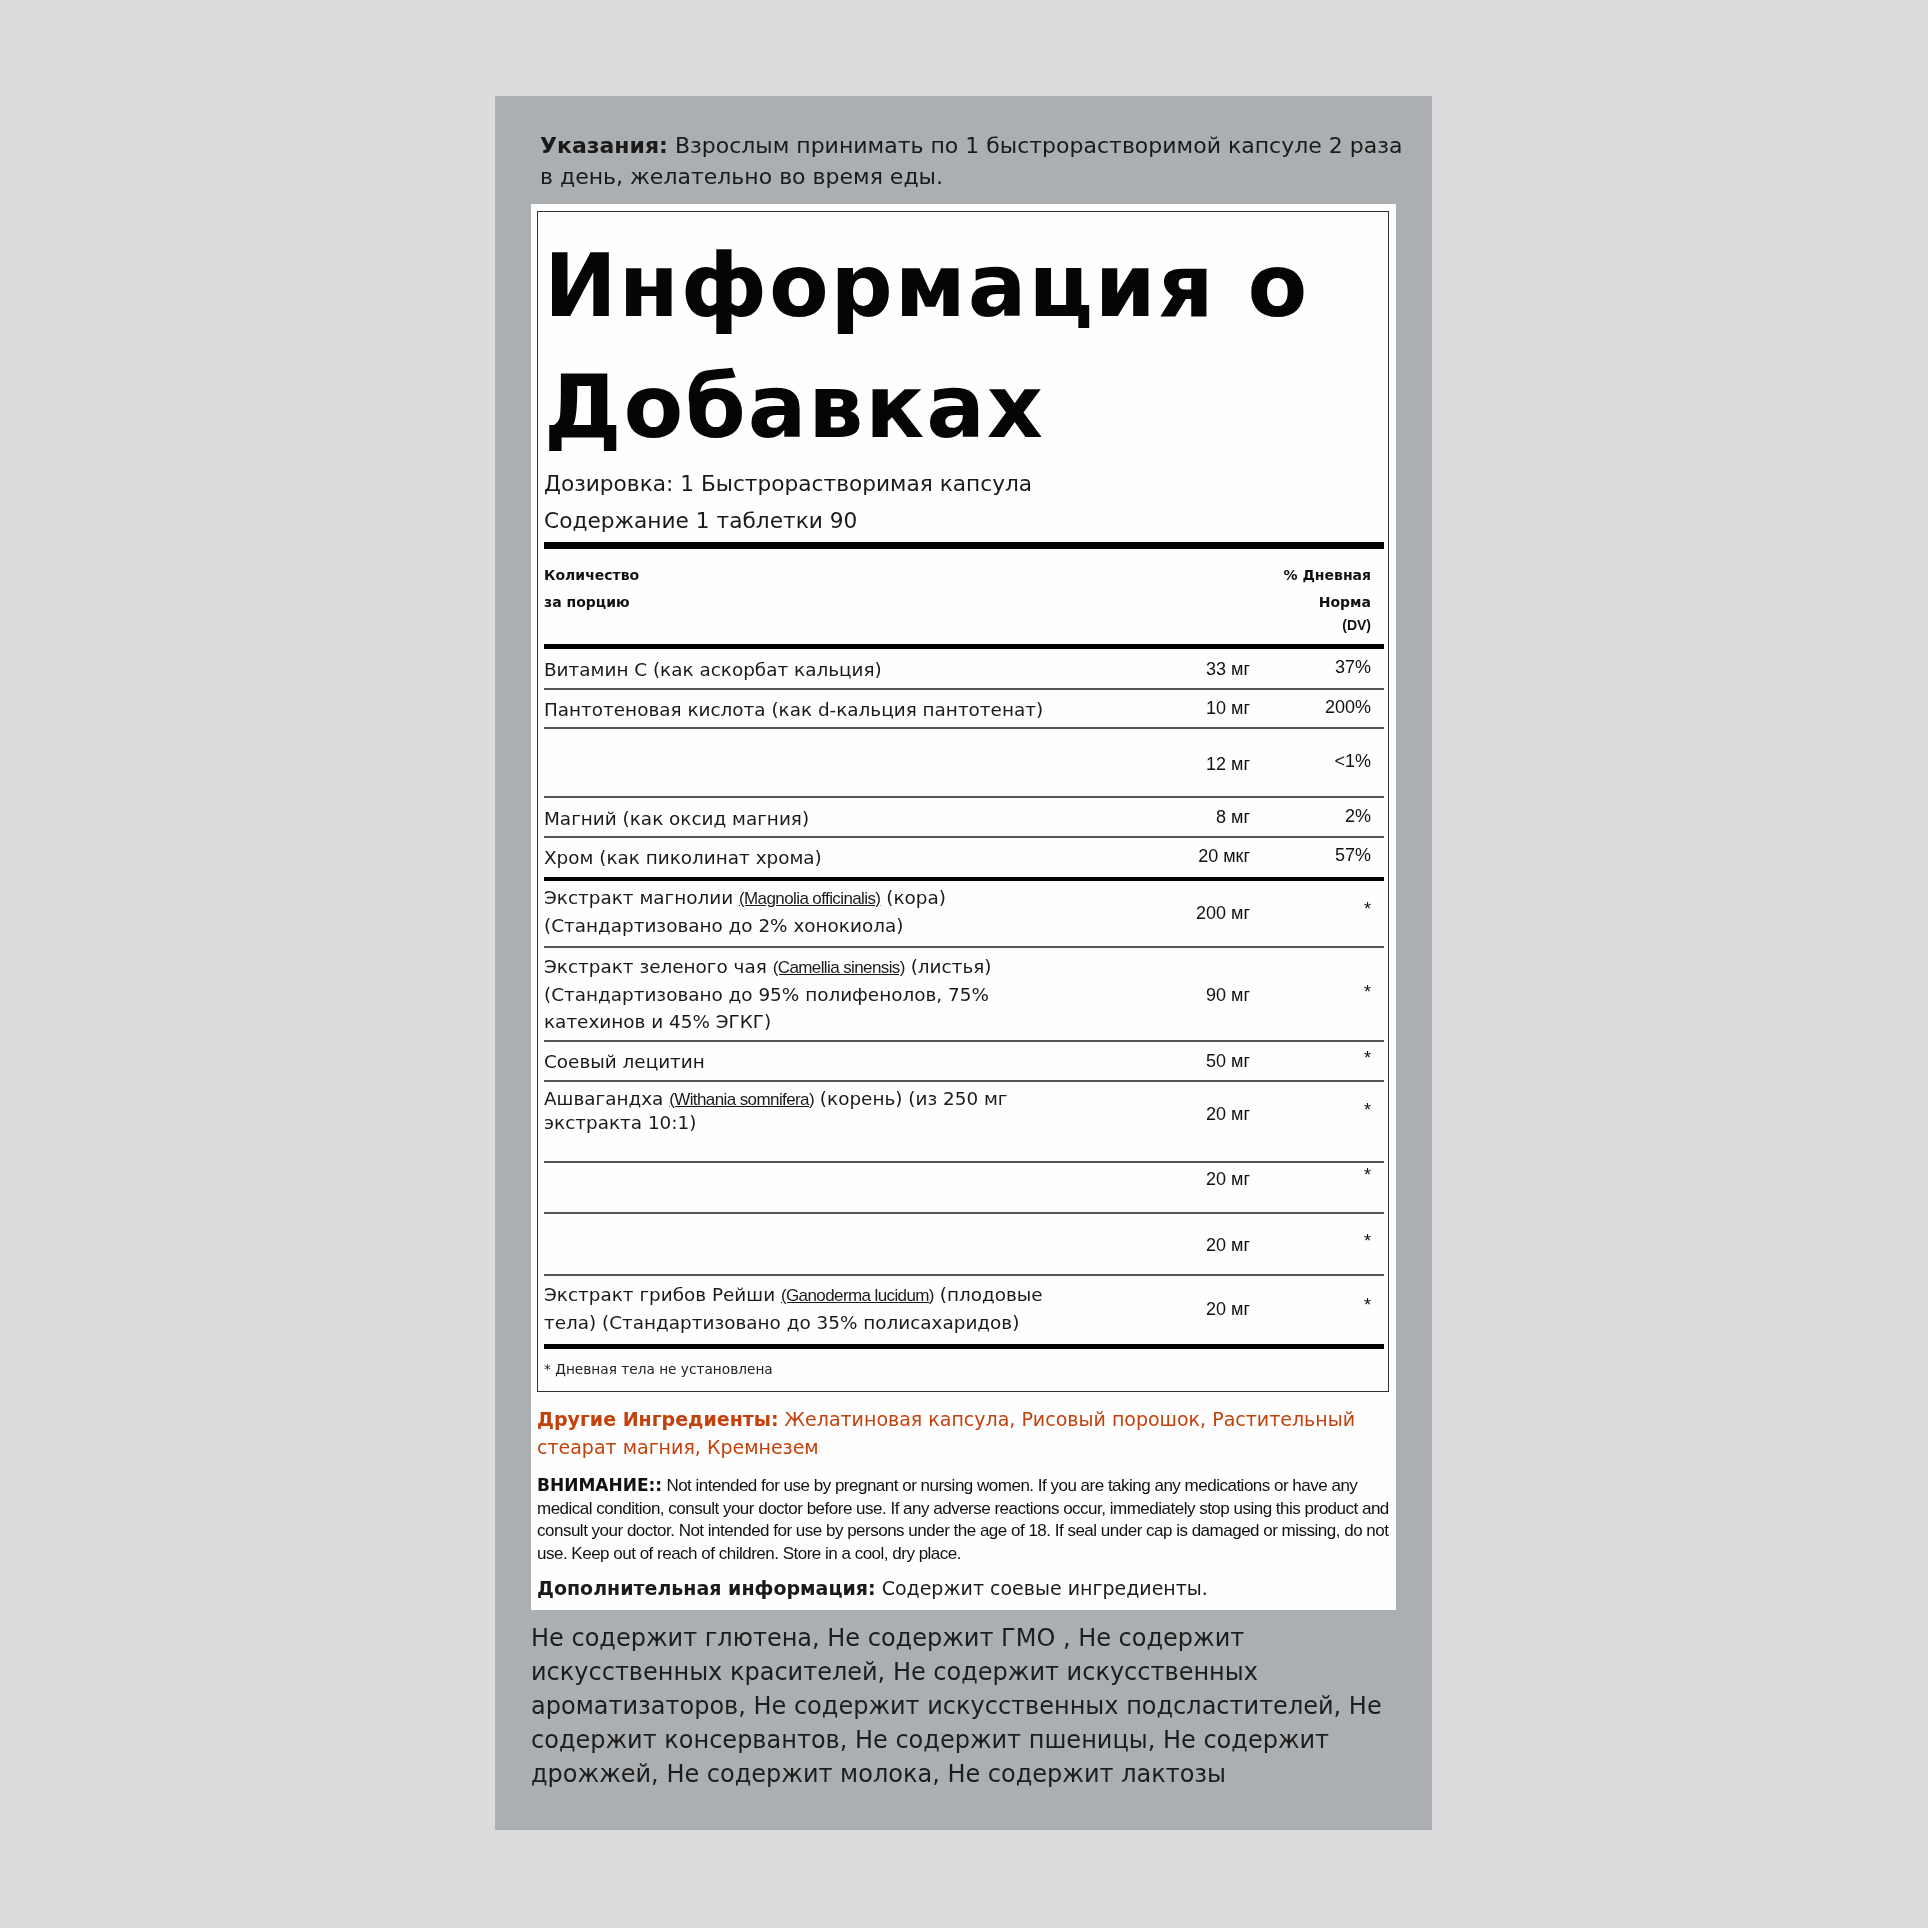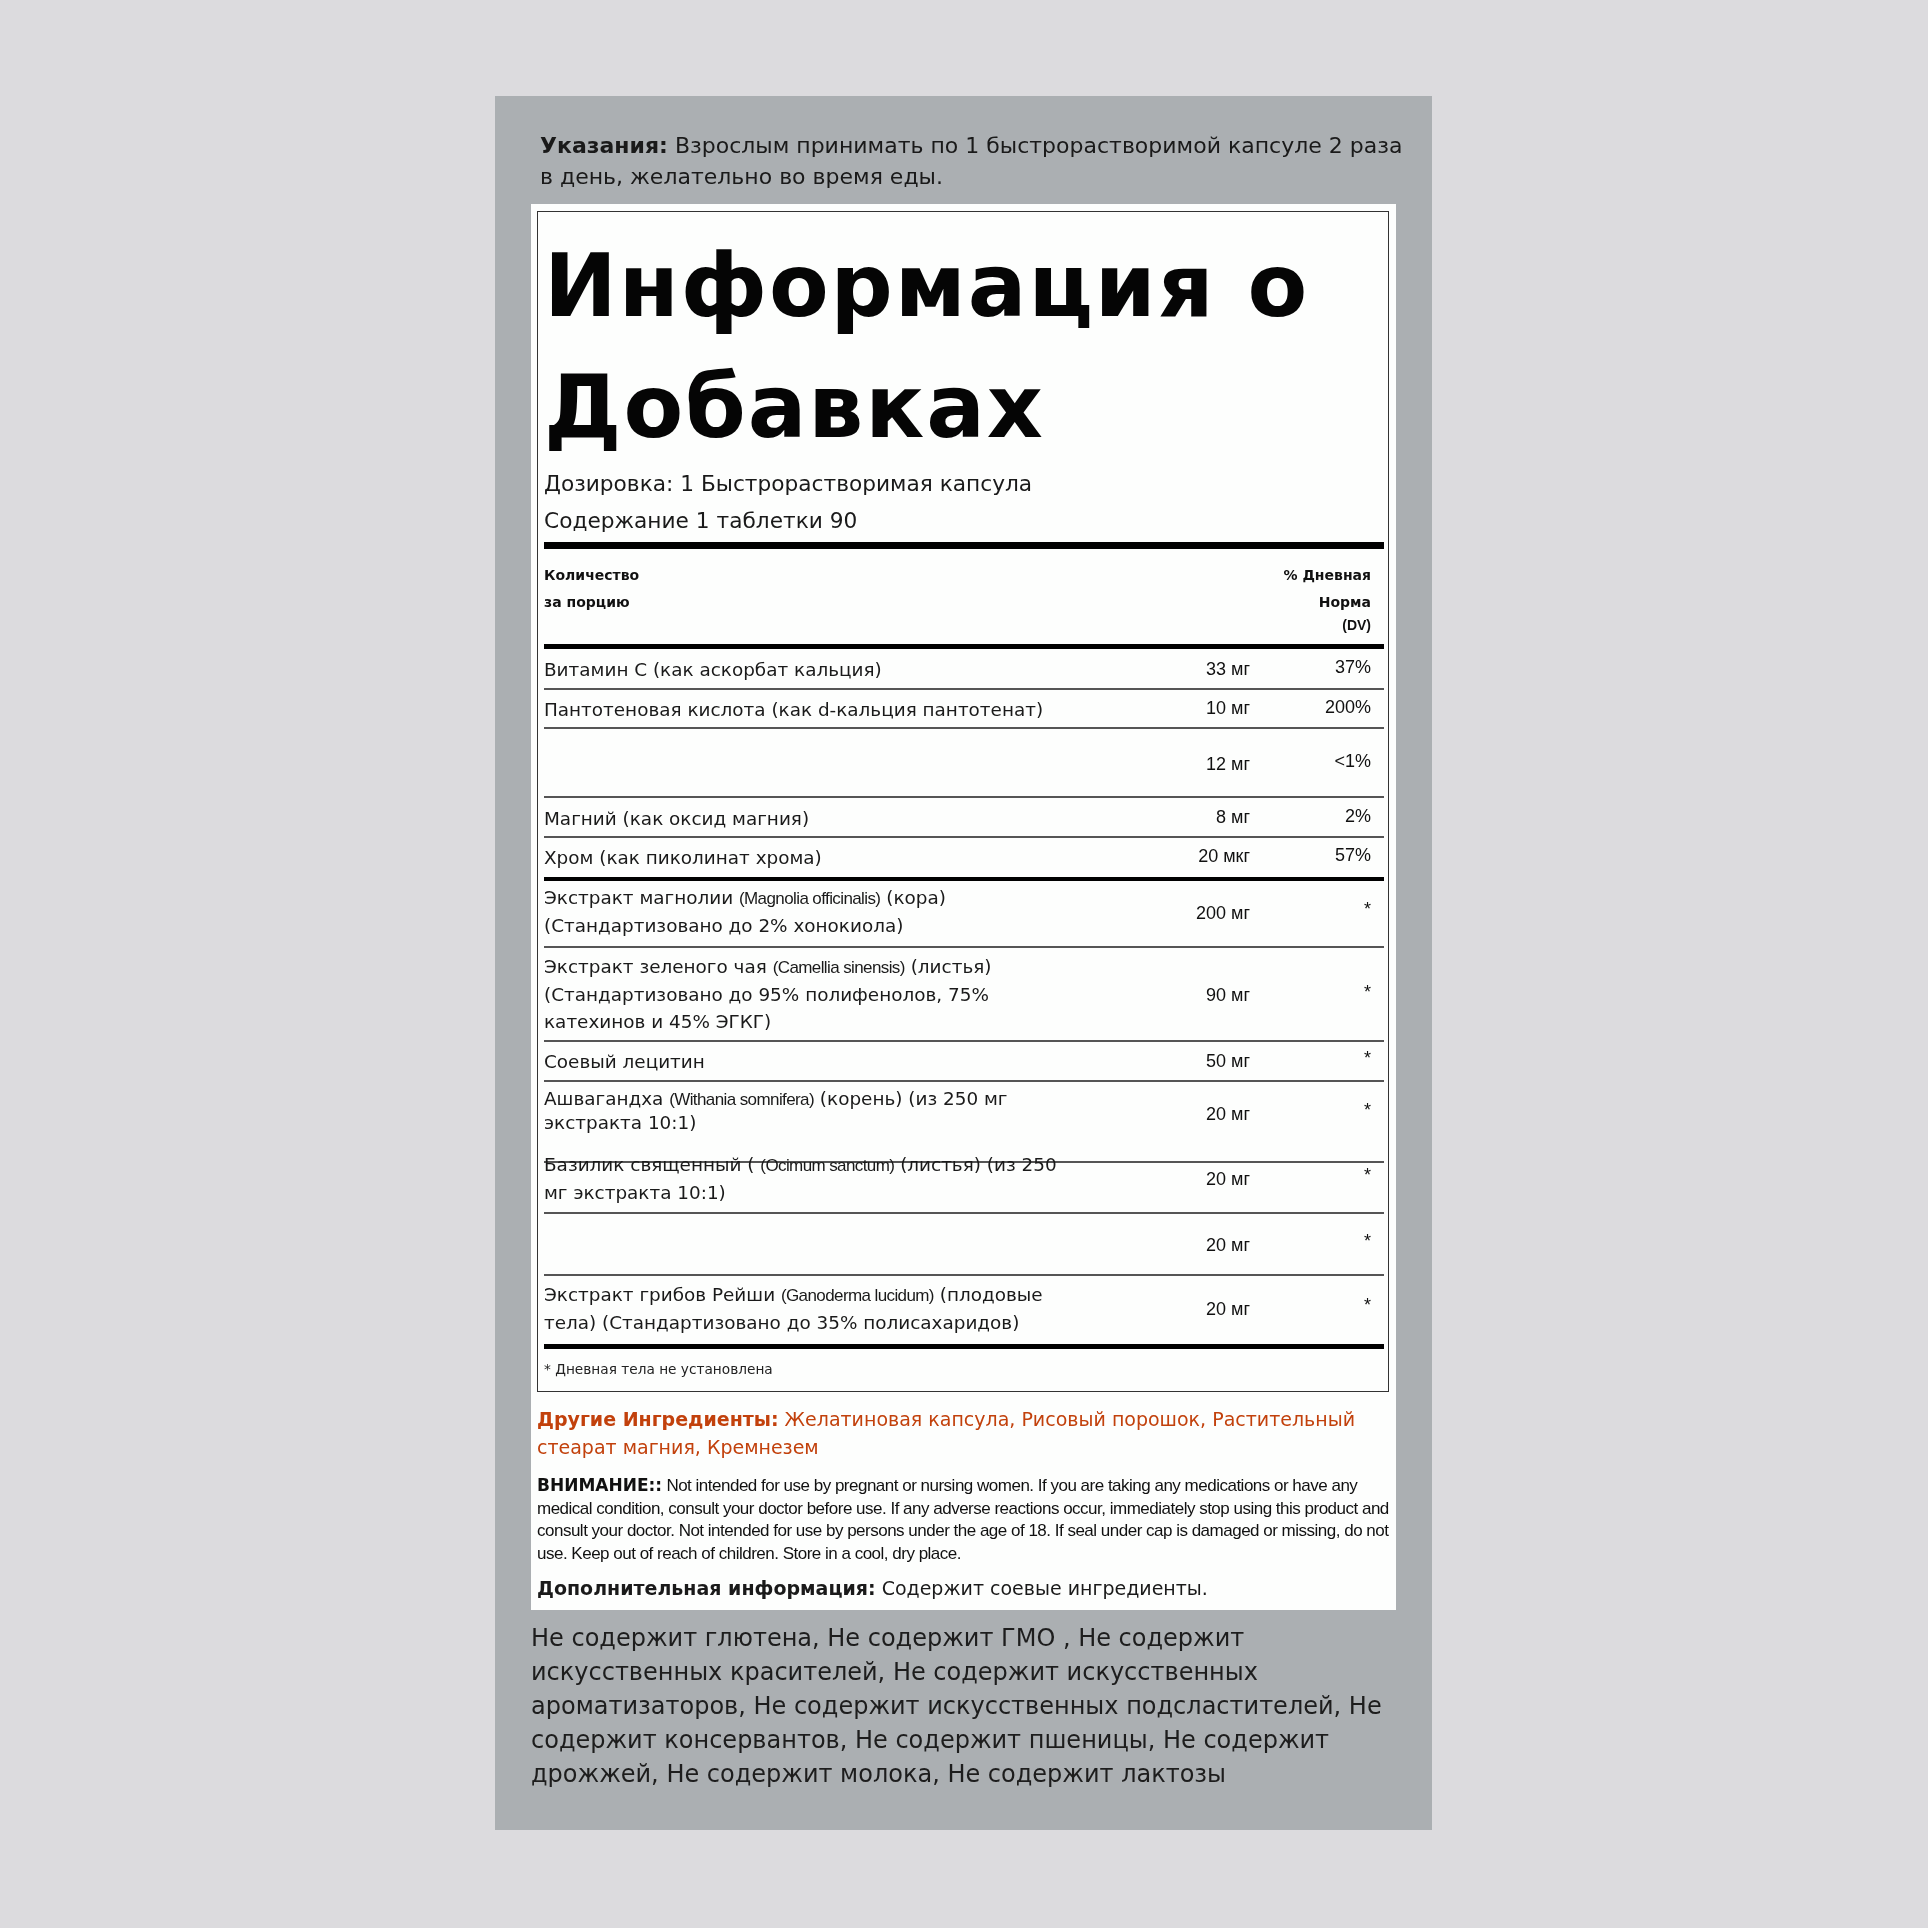--- a/index.html
+++ b/index.html
@@ -43,21 +43,21 @@
   .rule { position:absolute; left:544px; width:840px; background:#000; }
   .hdr {
     position:absolute; font-family:"DejaVu Sans", sans-serif;
     font-weight:bold; font-size:14px; line-height:27px; color:#111;
   }
   .row { position:absolute; left:544px; width:840px; }
   .row .name {
     position:absolute; left:0; width:565px;
     font-size:18.4px; line-height:27px; color:#1a1a1a;
   }
-  .row .name i { font-style:normal; font-family:"Liberation Sans", sans-serif; font-size:17px; letter-spacing:-0.6px; }
+  .row .name i { font-style:normal; font-family:"Liberation Sans", sans-serif; font-size:17px; letter-spacing:-0.6px;text-decoration:underline; }
   .row .amt {
     position:absolute; right:134px; font-family:"Liberation Sans", sans-serif;
     font-size:18px; color:#111; text-align:right; white-space:nowrap;
   }
   .row .dv {
     position:absolute; right:13px; font-family:"Liberation Sans", sans-serif;
     font-size:18px; color:#111; text-align:right;
   }
   .row .line { position:absolute; left:0; bottom:0; width:840px; height:1.9px; background:#555; }
   .footnote {
@@ -165,21 +165,20 @@
 </div>
 
 <div class="row" style="top:1083px;height:80px;">
   <div class="name" style="top:3.8px;width:556px;line-height:23.5px;"><span>Ашвагандха </span><i>(Withania somnifera)</i><span> (корень) (из 250 мг экстракта 10:1)</span></div>
   <div class="amt" style="top:21px;">20 мг</div>
   <div class="dv" style="top:17px;">*</div>
   <div class="line"></div>
 </div>
 
 <div class="row" style="top:1146px;height:68px;">
-  <div class="name" style="top:4.7px;width:527px;"><span>Базилик священный ( </span><i>(Ocimum sanctum)</i><span> (листья) (из 250 мг экстракта 10:1)</span></div>
   <div class="amt" style="top:22.6px;">20 мг</div>
   <div class="dv" style="top:19px;">*</div>
   <div class="line"></div>
 </div>
 
 <div class="row" style="top:1214px;height:62px;">
   <div class="amt" style="top:21px;">20 мг</div>
   <div class="dv" style="top:17px;">*</div>
   <div class="line"></div>
 </div>

